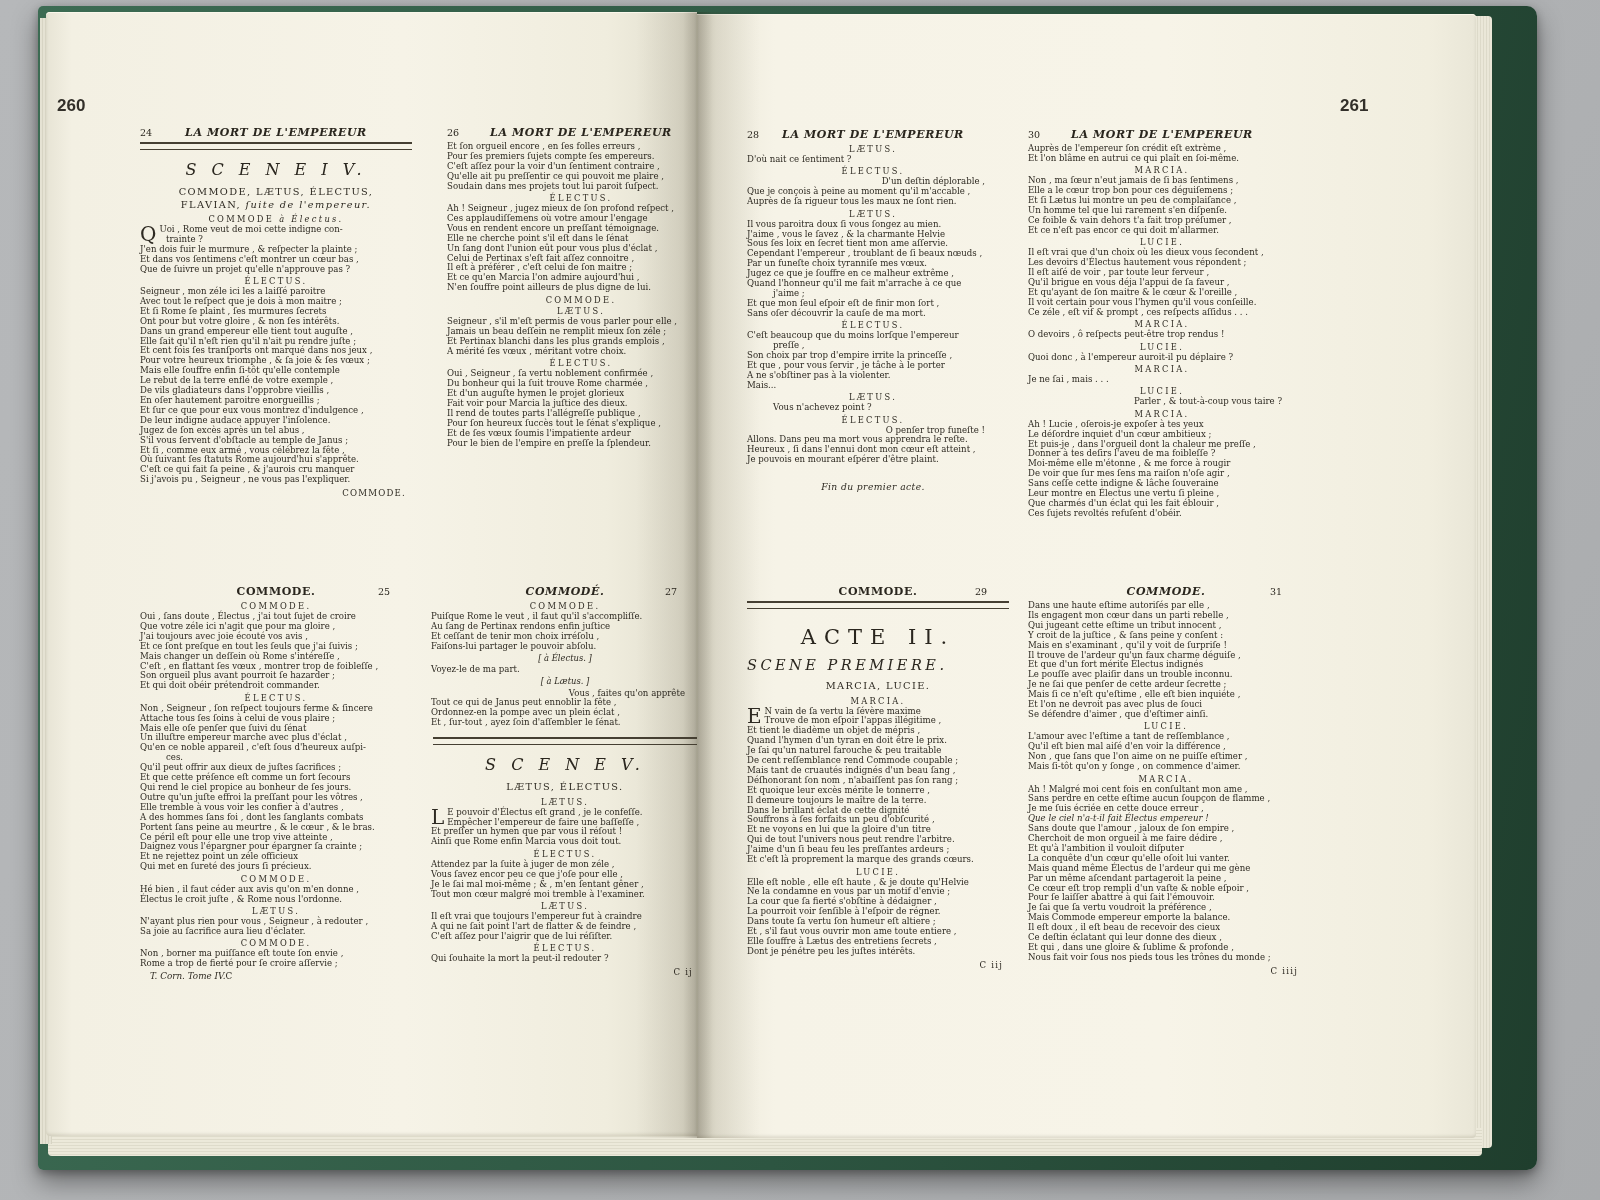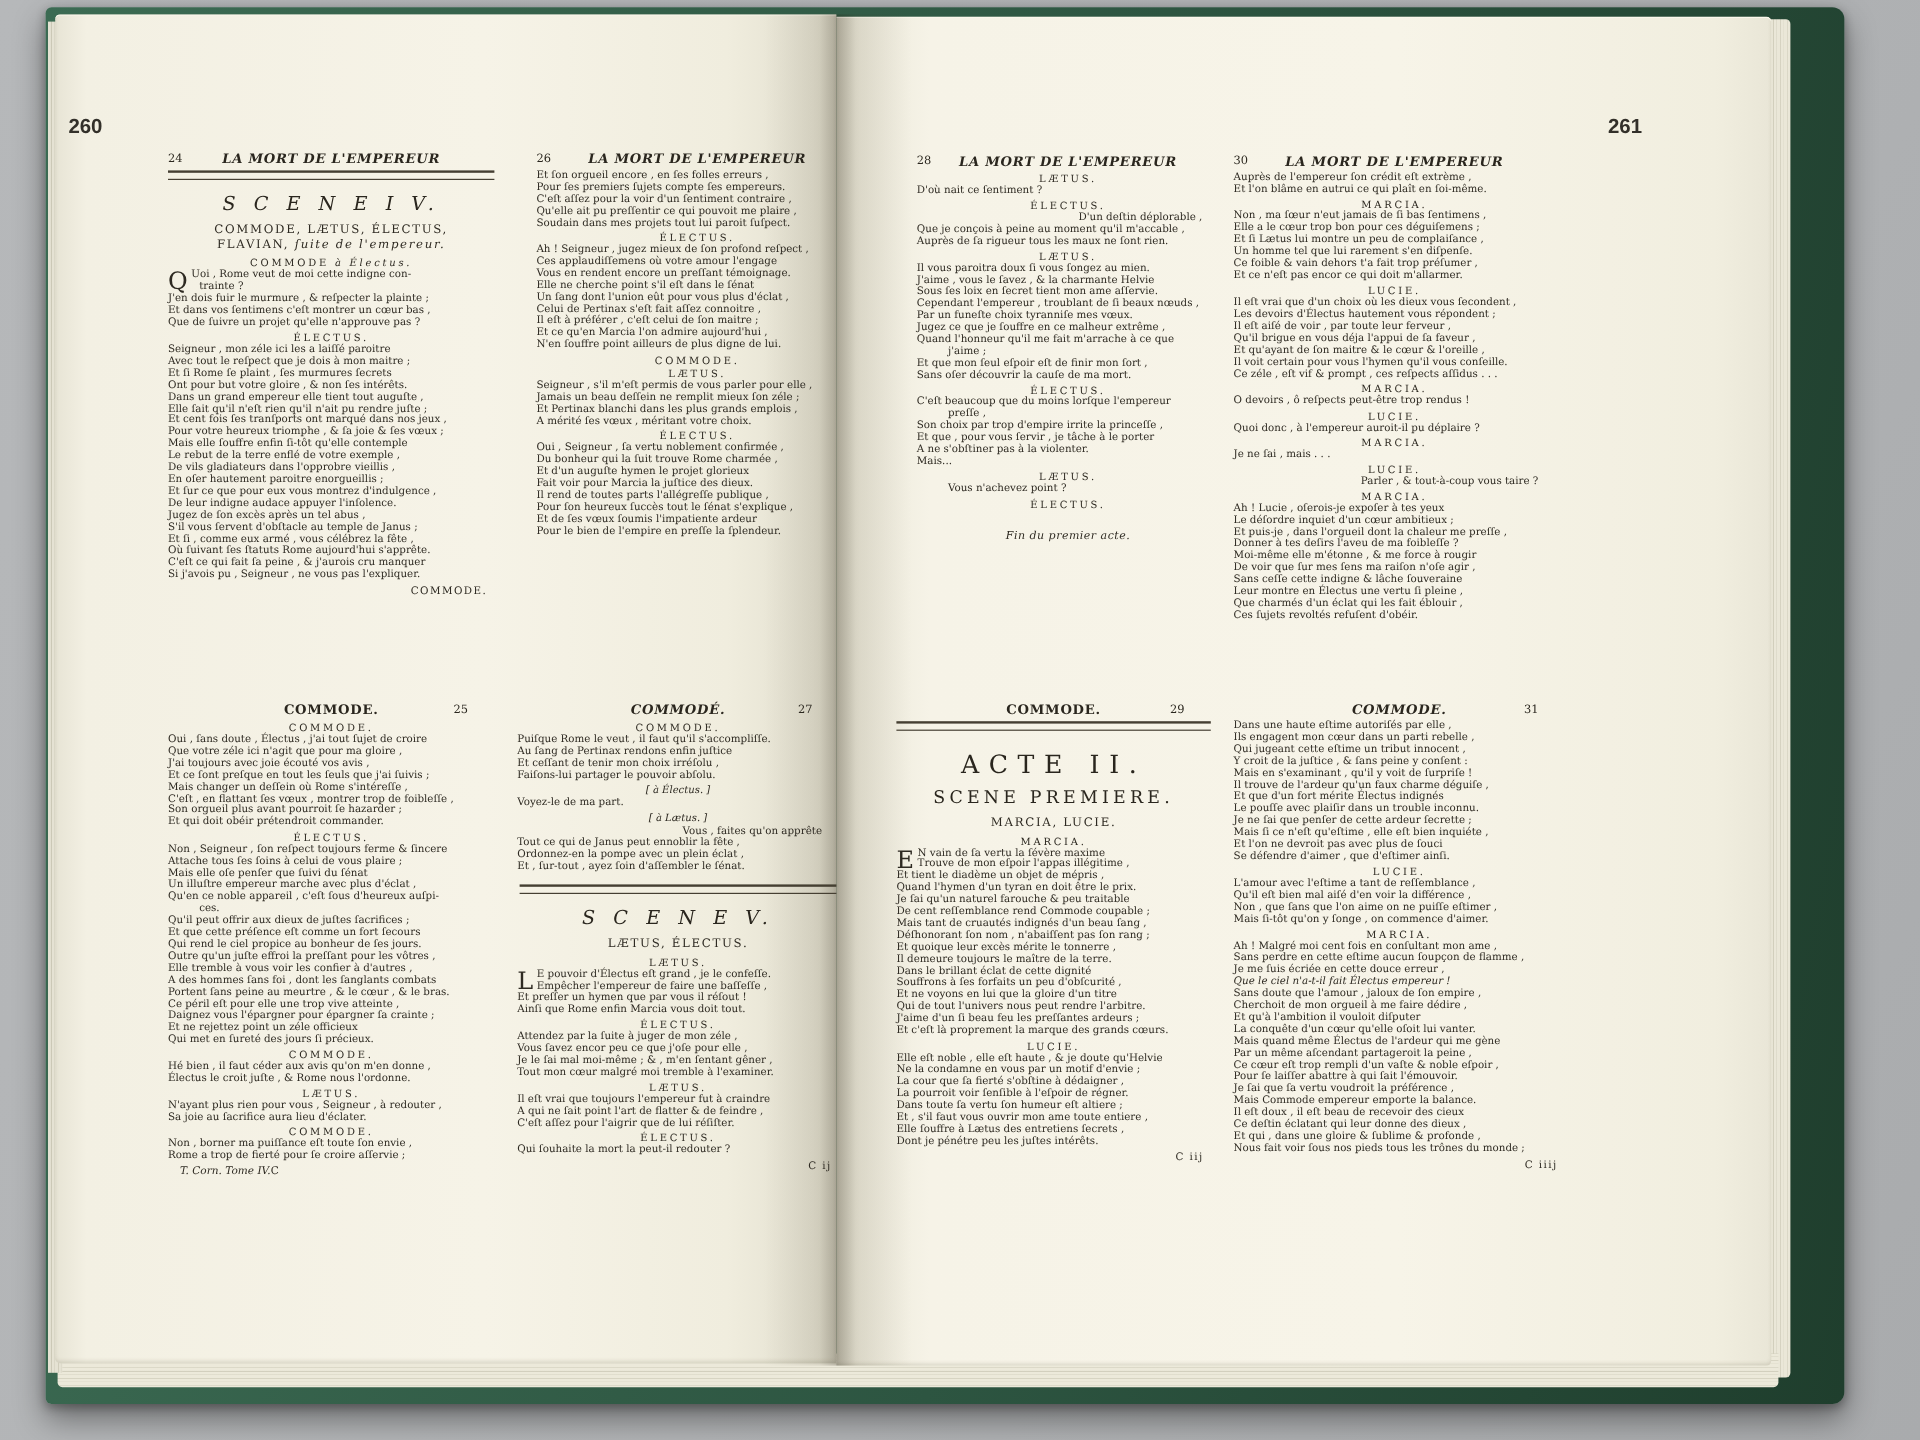--- a/index.html
+++ b/index.html
@@ -30,37 +30,37 @@
   .pageno{position:absolute;font-family:"Liberation Sans",sans-serif;font-weight:bold;font-size:17px;color:#33302a;}
   #pn-left{left:57px;top:96px;}
   #pn-right{left:1340px;top:96px;}
 
   
   .mp{position:absolute;color:#2e2a22;}
   #mp-p24{left:140px;top:126px;width:272px;}
   #mp-p26{left:447px;top:126px;width:268px;}
   #mp-p25{left:140px;top:585px;width:272px;}
   #mp-p27{left:431px;top:585px;width:268px;}
-  #mp-p28{left:764px;top:128px;width:252px;}
+  #mp-p28{left:747px;top:128px;width:252px;}
   #mp-p30{left:1028px;top:128px;width:268px;}
   #mp-p29{left:747px;top:585px;width:262px;}
   #mp-p31{left:1028px;top:585px;width:276px;}
 
   .mp-head{position:relative;text-align:center;font-size:11px;font-weight:bold;letter-spacing:.6px;
     margin-bottom:3px;white-space:nowrap;color:#2a261e;}
   .mp-head .rt.it{font-style:italic;}
   .folio{position:absolute;top:1px;font-size:9.5px;font-weight:normal;letter-spacing:0;}
   .folio.left{left:0px;} .folio.right{right:22px;}
 
   .rule2{height:5px;border-top:2px solid #453f32;border-bottom:1px solid #453f32;margin:9px 2px 6px;}
   .rule2.head{margin:1px 0 5px;}
 
   .act{text-align:center;font-size:21px;letter-spacing:8px;margin:16px 0 8px;color:#2a261e;}
   .sceneh{font-style:italic;text-align:center;font-size:16px;letter-spacing:5px;margin:10px 0 7px;white-space:nowrap;color:#2a261e;}
-  .scene2{text-align:center;font-size:14.5px;letter-spacing:3.5px;margin:6px 0 7px;white-space:nowrap;color:#2a261e;}
+  .scene2{font-style:italic;font-size:14.5px;letter-spacing:3.5px;margin:6px 0 7px;white-space:nowrap;color:#2a261e;}
   .chars{text-align:center;font-size:9.8px;letter-spacing:1.4px;line-height:12.5px;margin:2px 0 3px;white-space:nowrap;}
   .sp{text-align:center;font-size:8.3px;letter-spacing:2.3px;margin:1.5px 0 1px;white-space:nowrap;}
   .vl{font-size:8.6px;line-height:9.9px;white-space:nowrap;}
   .vl.ind{margin-left:26px;}
   .vl.r{text-align:right;padding-right:14px;}
   .stage{text-align:center;font-style:italic;font-size:8.4px;line-height:11.5px;margin:1px 0;}
   .fin{text-align:center;font-style:italic;font-size:9.2px;margin-top:16px;letter-spacing:.4px;}
   .catch{text-align:right;font-size:8.6px;letter-spacing:1.2px;margin-top:3px;padding-right:6px;}
   .foot{display:flex;justify-content:flex-start;font-size:8.8px;margin-top:2px;padding:0 56px 0 10px;}
   .drop .cap{float:left;font-size:20px;line-height:18px;padding:0 3px 0 0;}
@@ -305,20 +305,26 @@
         <div class="vl">Son choix par trop d'empire irrite la princeſſe ,</div>
         <div class="vl">Et que , pour vous ſervir , je tâche à le porter</div>
         <div class="vl">A ne s'obſtiner pas à la violenter.</div>
         <div class="vl">Mais...</div>
       </div>
       <div class="sp">LÆTUS.</div>
       <div class="blk">
         <div class="vl ind">Vous n'achevez point ?</div>
       </div>
       <div class="sp">ÉLECTUS.</div>
+      <div class="blk">
+        <div class="vl r">O penſer trop funeſte !</div>
+        <div class="vl">Allons. Dans peu ma mort vous apprendra le reſte.</div>
+        <div class="vl">Heureux , ſi dans l'ennui dont mon cœur eſt atteint ,</div>
+        <div class="vl">Je pouvois en mourant eſpérer d'être plaint.</div>
+      </div>
       <div class="fin"><em>Fin du premier acte.</em></div>
     </div>
   <div class="mp" id="mp-p30">
       <div class="mp-head"><span class="folio left">30</span><span class="rt it">LA MORT DE L'EMPEREUR</span></div>
       <div class="blk">
         <div class="vl">Auprès de l'empereur ſon crédit eſt extrème ,</div>
         <div class="vl">Et l'on blâme en autrui ce qui plaît en ſoi-même.</div>
       </div>
       <div class="sp">MARCIA.</div>
       <div class="blk">

